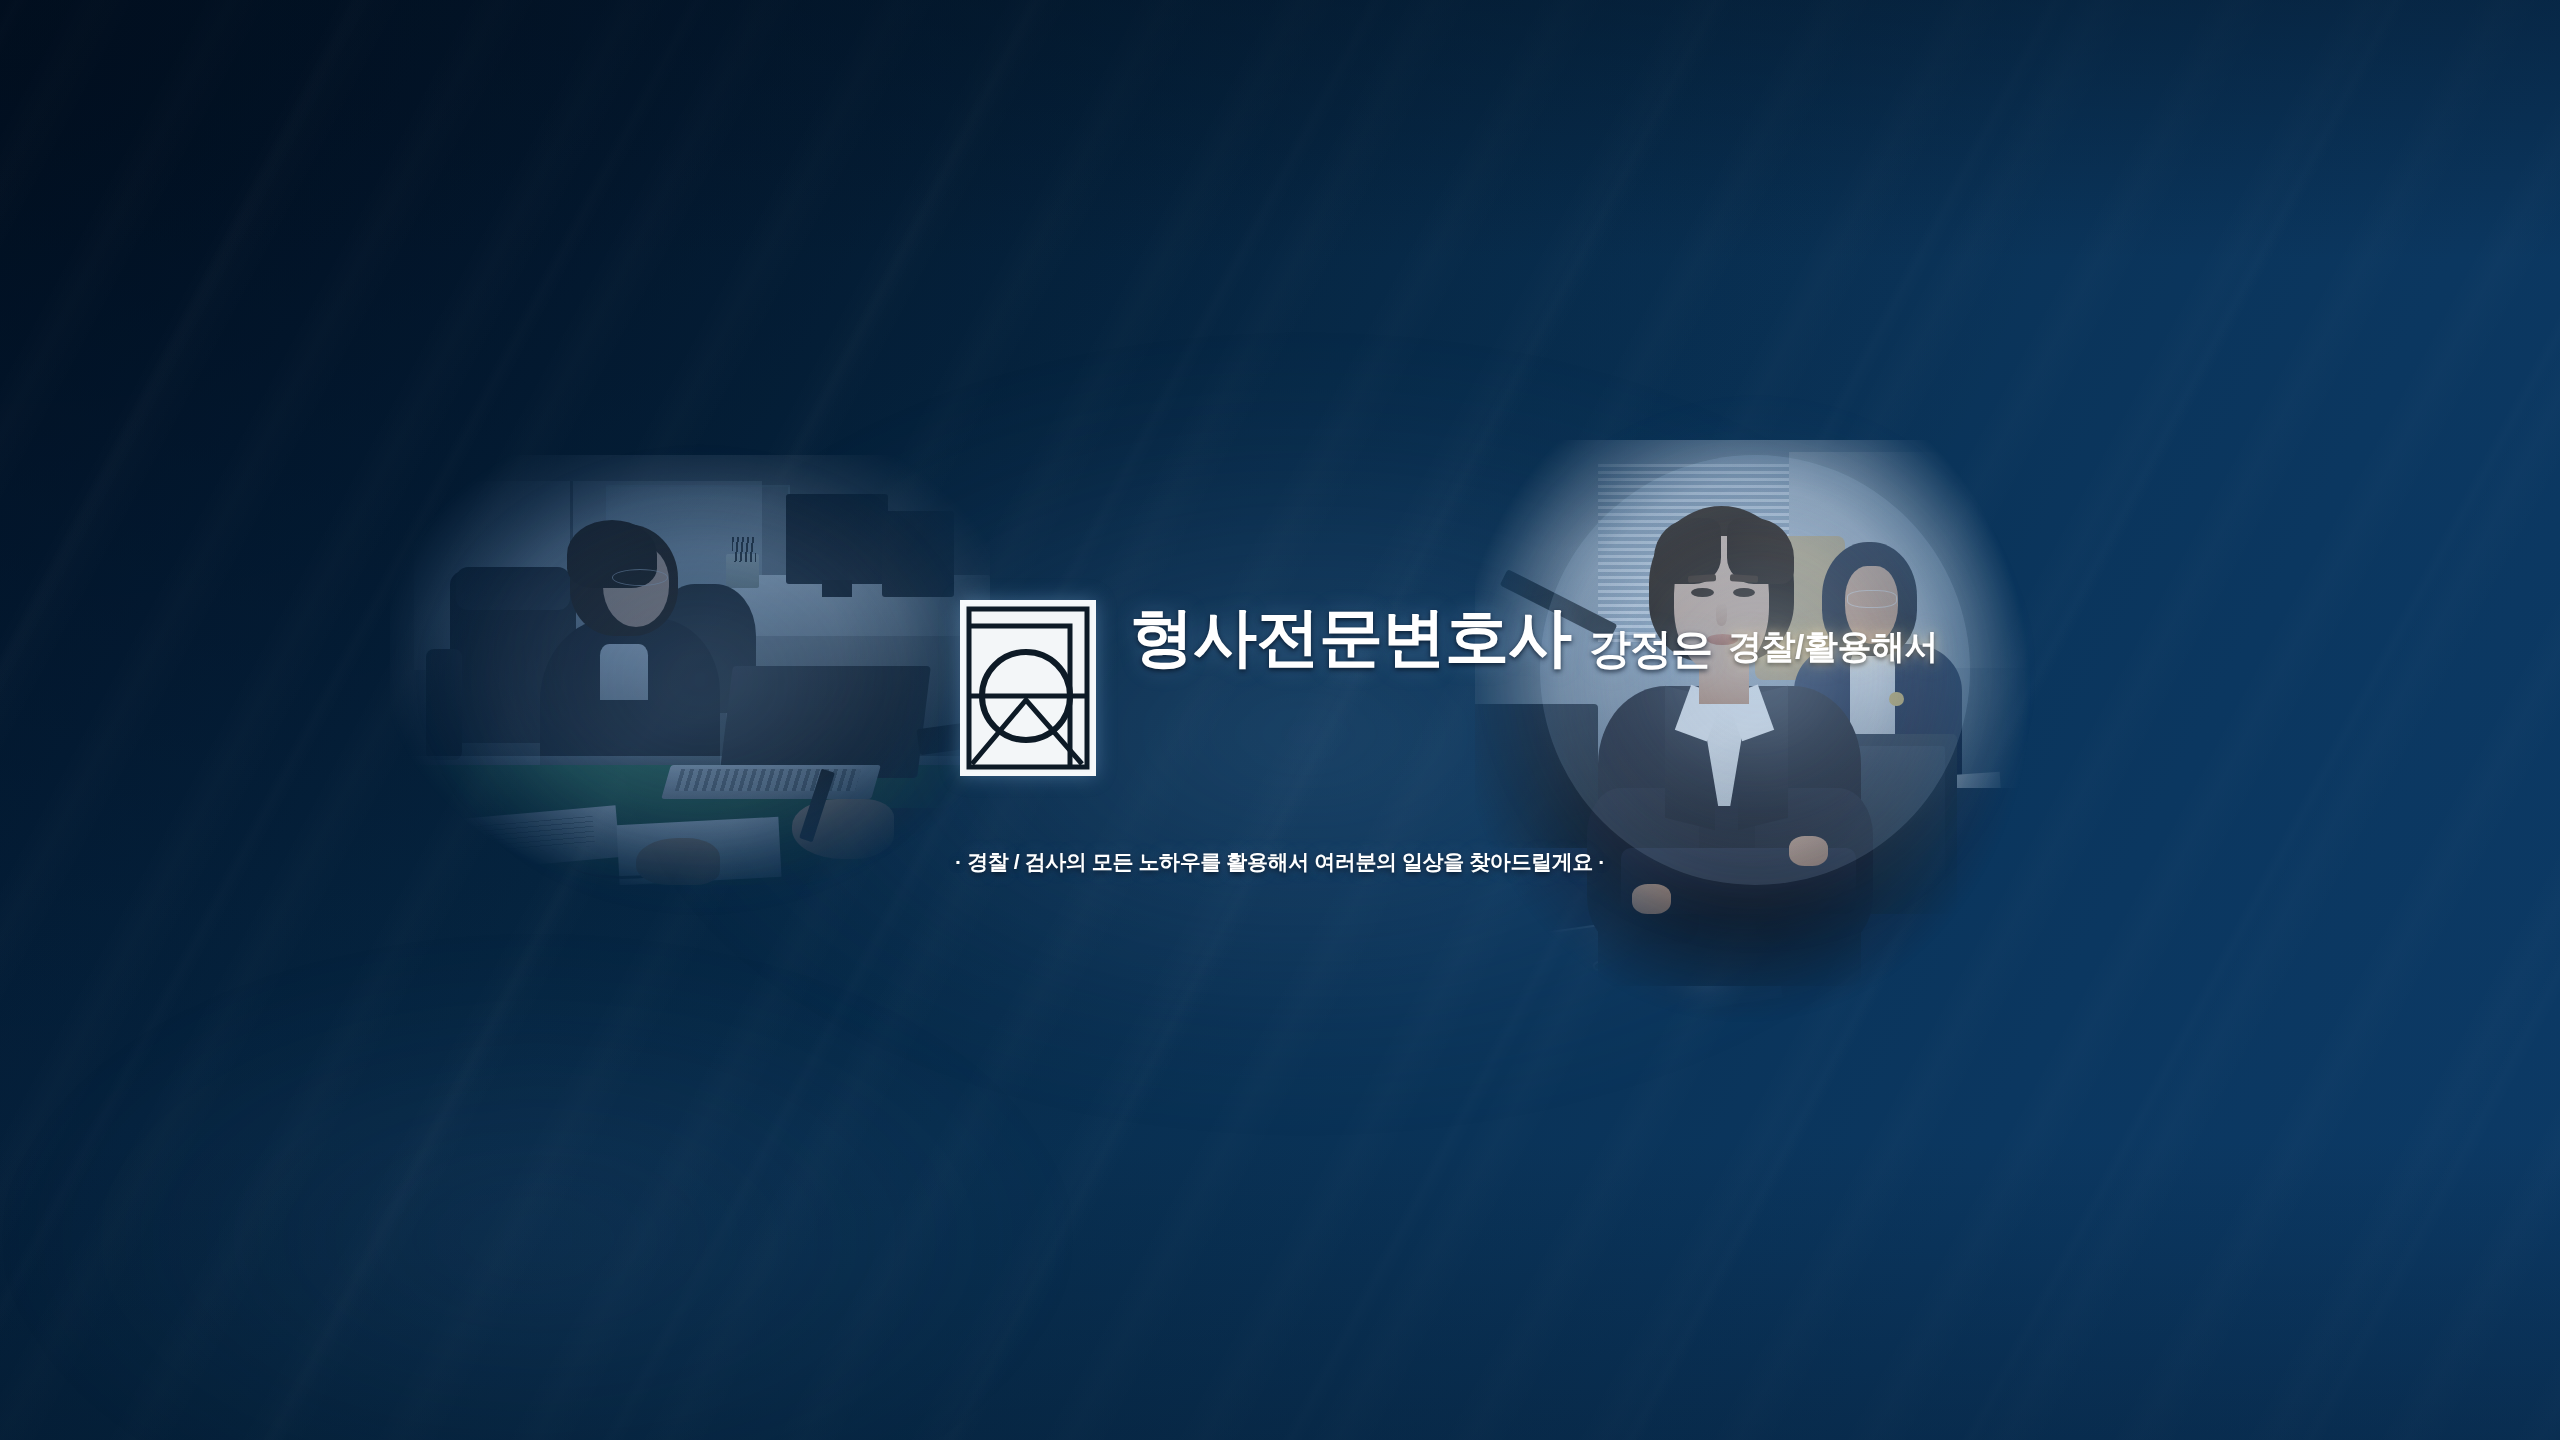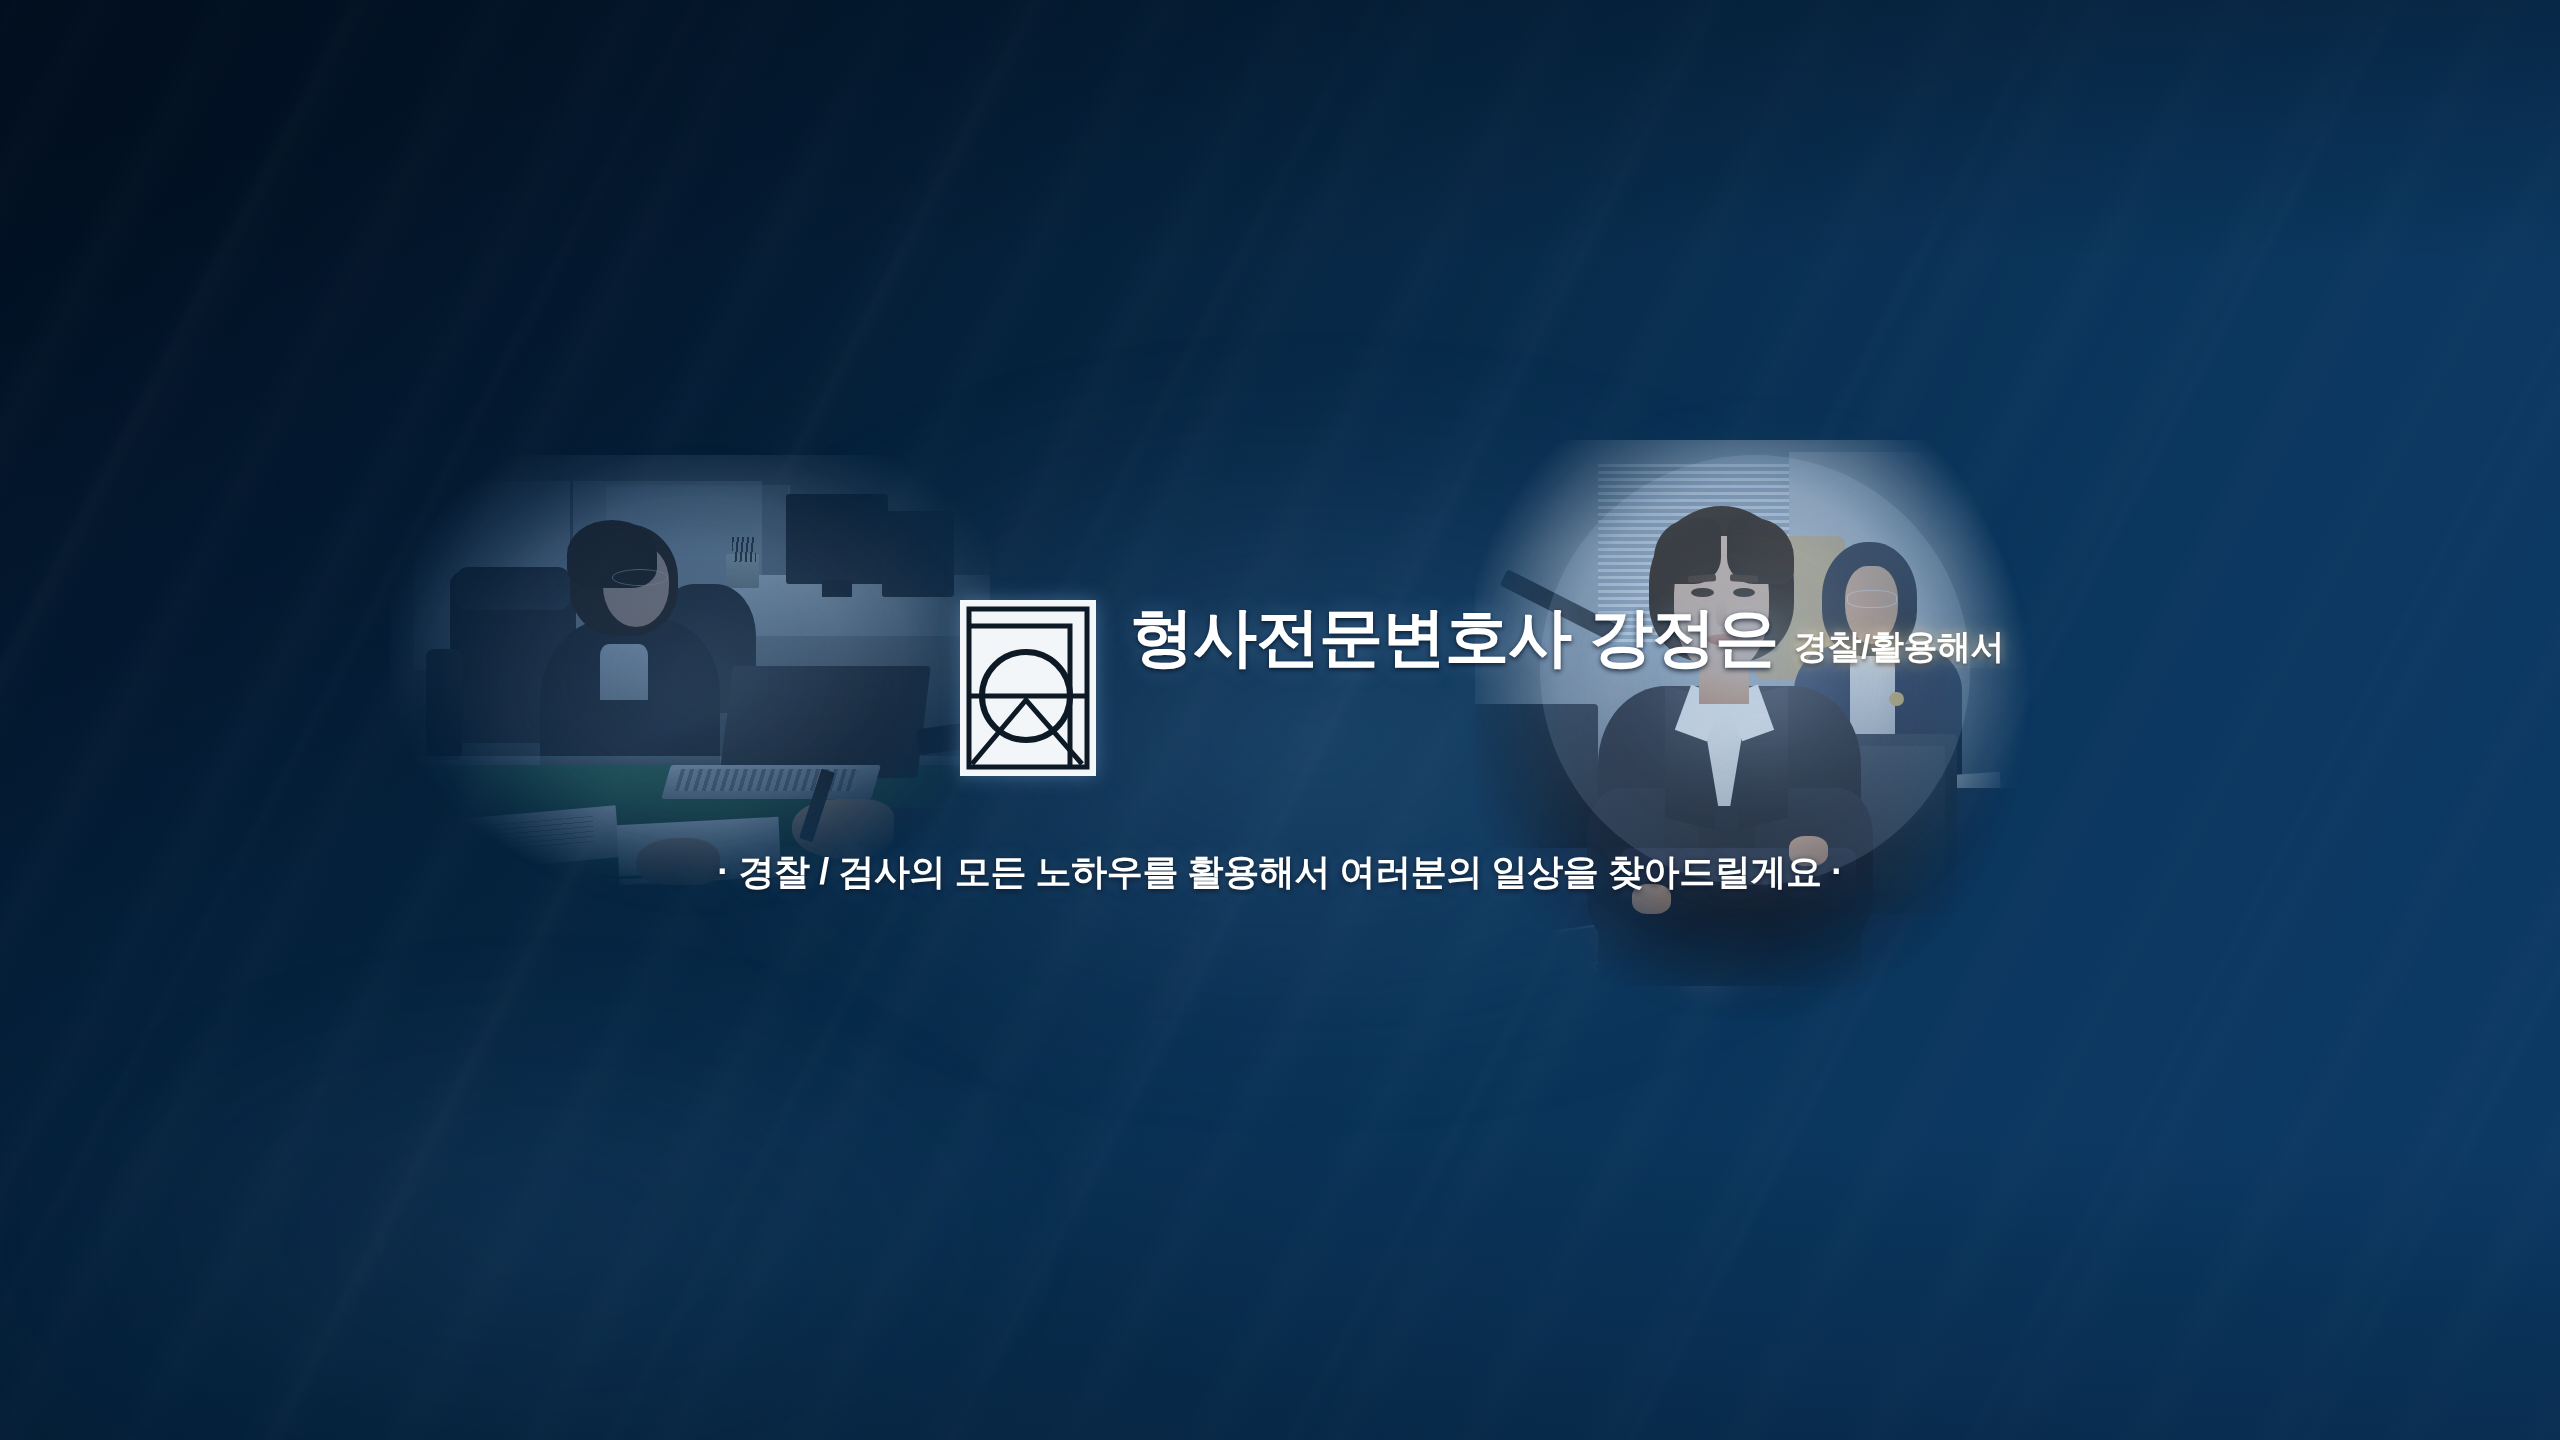--- a/index.html
+++ b/index.html
@@ -308,35 +308,35 @@
   .logo-mark svg{position:absolute;inset:0;width:100%;height:100%;}
 
   .title-col{display:flex;gap:18px;padding-top:4px;text-align:right;}
   .title-line1{
     font-size:64px;font-weight:700;line-height:1.06;color:#ffffff;
     letter-spacing:-1px;white-space:nowrap;
     text-shadow:0 2px 5px rgba(0,12,28,.75), 0 0 22px rgba(150,200,250,.28);
   }
   .title-line2{display:flex;align-items:flex-end;gap:16px;white-space:nowrap;}
   .title-name{
-    font-size:64px;font-weight:700;line-height:1.06;color:#ffffff;
+    font-size:42px;font-weight:700;line-height:1.06;color:#ffffff;
     letter-spacing:-1px;
     text-shadow:0 2px 5px rgba(0,12,28,.75), 0 0 22px rgba(150,200,250,.28);
   }
   .title-sub{
     font-size:34px;font-weight:700;line-height:1.1;color:#ffffff;
     letter-spacing:-.5px;padding-bottom:6px;
     text-shadow:0 0 10px rgba(255,236,190,.55), 0 0 22px rgba(248,222,160,.35),
                 0 2px 4px rgba(0,12,28,.7);
   }
 
   
   .tagline{
     position:absolute;left:0;right:0;top:848px;text-align:center;z-index:7;
-    font-size:36px;font-weight:700;color:#ffffff;letter-spacing:-.4px;
+    font-size:21px;font-weight:700;color:#ffffff;letter-spacing:-.4px;
     text-shadow:0 2px 6px rgba(0,10,24,.85), 0 0 16px rgba(120,170,225,.30);
   }
 
   
   .vig-top{position:absolute;left:0;right:0;top:0;height:260px;
     background:linear-gradient(180deg,rgba(2,16,32,.40),rgba(0,0,0,0));pointer-events:none;}
   .vig-bot{position:absolute;left:0;right:0;bottom:0;height:300px;
     background:linear-gradient(0deg,rgba(2,16,32,.30),rgba(0,0,0,0));pointer-events:none;}
 </style>
 </head>

